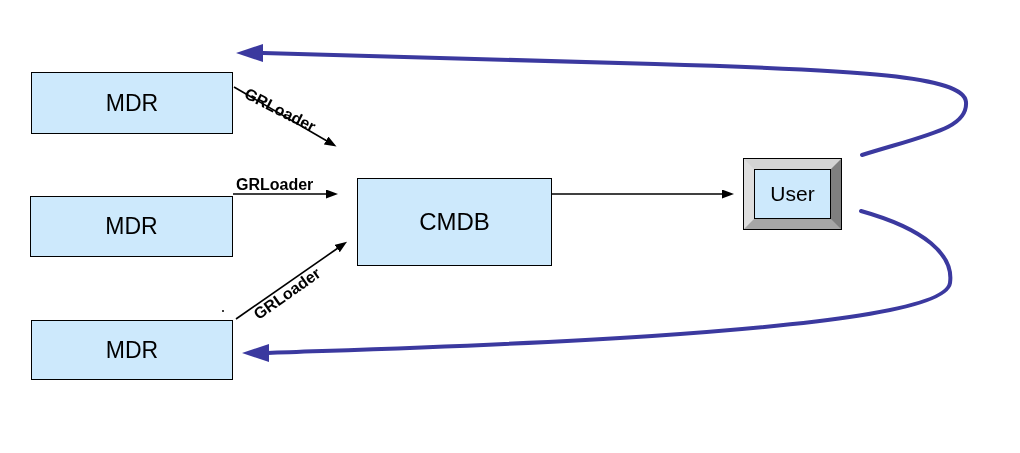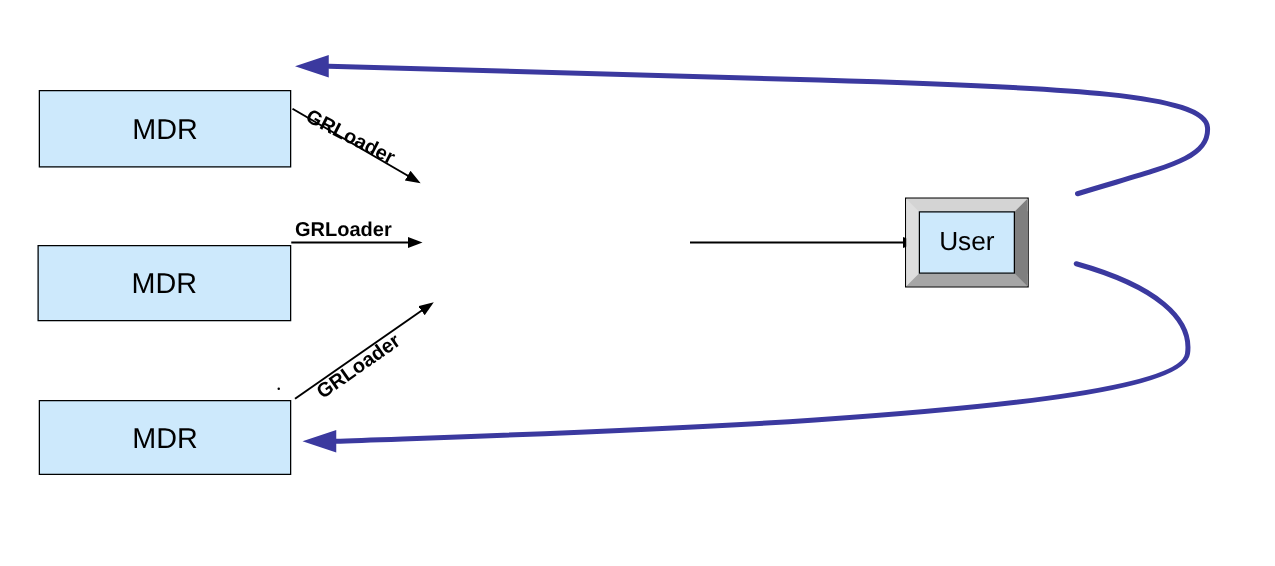--- a/index.html
+++ b/index.html
@@ -48,21 +48,21 @@
     color: #000;
     margin-top: 28px;
   }
   .node-mdr-1 { left: 31px;  top: 44px;  width: 202px; height: 62px; }
   .node-mdr-2 { left: 30px;  top: 168px; width: 203px; height: 61px; }
   .node-mdr-3 { left: 31px;  top: 292px; width: 202px; height: 60px; }
   .node-cmdb  { left: 357px; top: 150px; width: 195px; height: 88px; font-size: 24px; }
 
   .user-outer {
     position: absolute;
-    left: 724px; top: 158px;
+    left: 743px; top: 158px;
     width: 99px; height: 72px;
     box-sizing: border-box;
     border: 1px solid #000;
   }
   .user-bevel {
     width: 100%; height: 100%;
     box-sizing: border-box;
     border-style: solid;
     border-width: 10px;
     border-color: var(--bevel-top, #d4d4d4) var(--bevel-right, #7f7f7f) var(--bevel-bottom, #a6a6a6) var(--bevel-left, #dedede);
@@ -134,20 +134,23 @@
 
   <div class="node node-mdr-1">
     <span>MDR</span>
   </div>
   <div class="node node-mdr-2">
     <span>MDR</span>
   </div>
   <div class="node node-mdr-3">
     <span>MDR</span>
   </div>
+  <div class="node node-cmdb">
+    <span>CMDB</span>
+  </div>
 
   <div class="user-outer">
     <div class="user-bevel">
       <div class="user-inner">
         <span>User</span>
       </div>
     </div>
   </div>
 
   <div class="edge-label edge-label-1">GRLoader</div>

